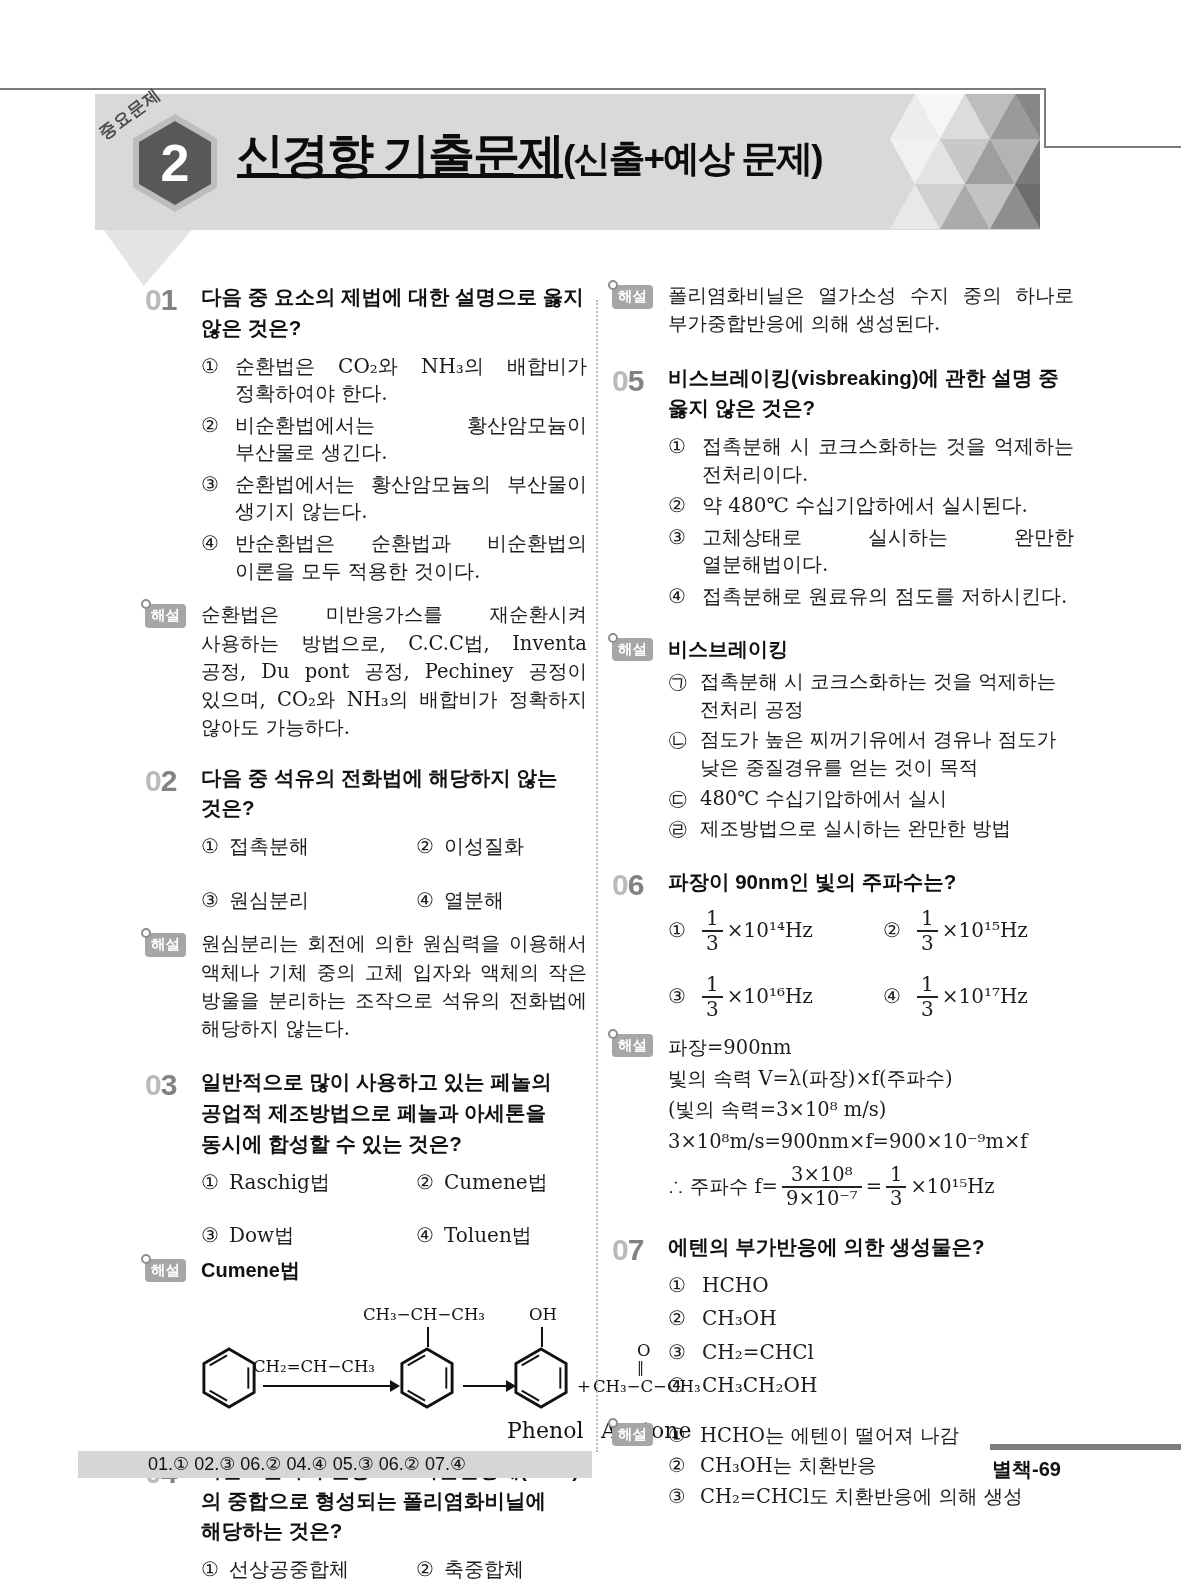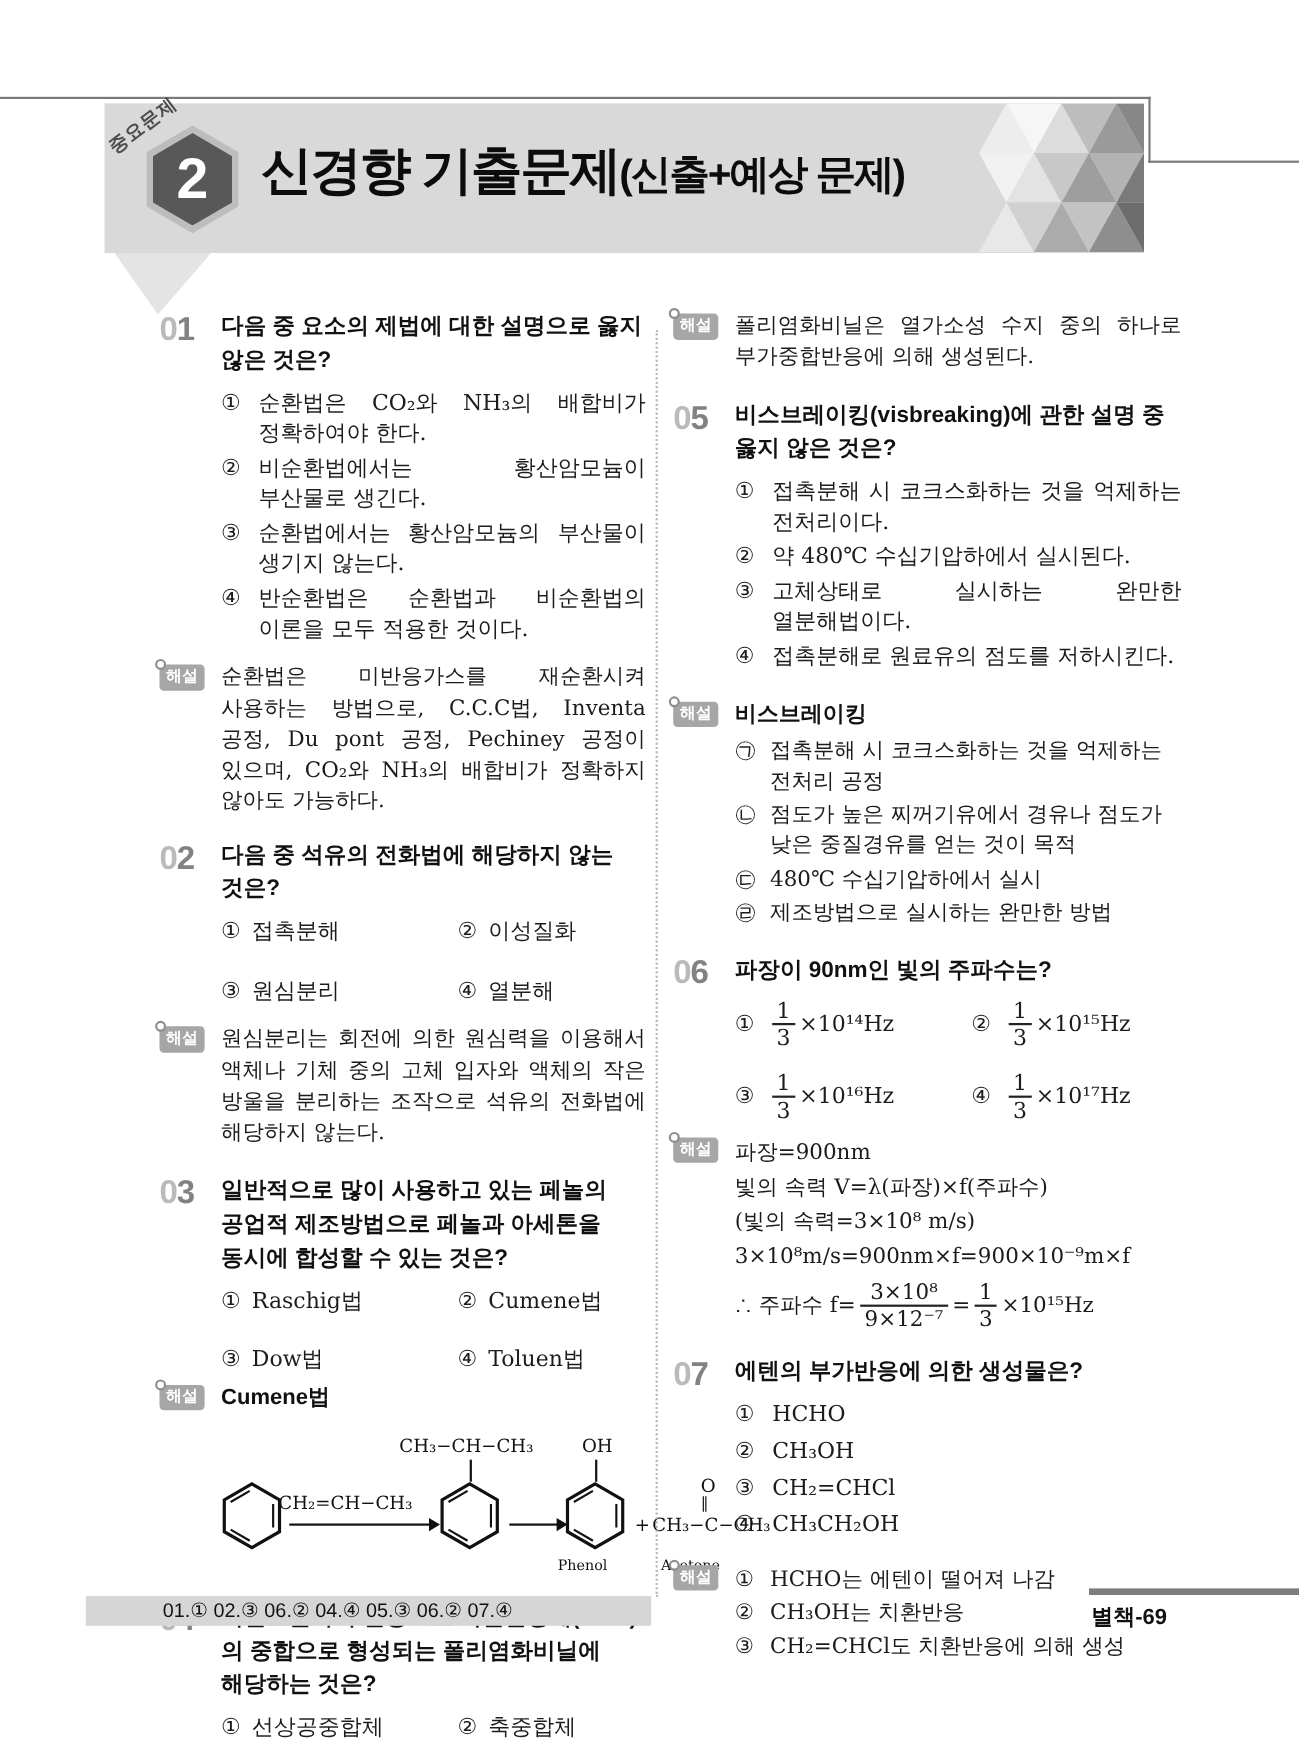--- a/index.html
+++ b/index.html
@@ -14,21 +14,21 @@
   .tripat{position:absolute;right:0;top:0;width:150px;height:136px;}
   .ribbon{position:absolute;left:6px;top:30px;font-weight:bold;font-size:17px;color:#4c4c4c;
           transform:rotate(-37deg);transform-origin:left center;letter-spacing:1px;white-space:nowrap;}
   .hexo{position:absolute;left:38px;top:20px;width:84px;height:98px;background:#bdbdbd;
         clip-path:polygon(50% 0%,100% 25%,100% 75%,50% 100%,0% 75%,0% 25%);}
   .hexi{position:absolute;left:6px;top:7px;width:72px;height:84px;background:#585858;
         clip-path:polygon(50% 0%,100% 25%,100% 75%,50% 100%,0% 75%,0% 25%);
         display:flex;align-items:center;justify-content:center;}
   .hexi span{color:#fff;font-size:52px;font-weight:bold;line-height:1;}
   .btitle{position:absolute;left:142px;top:30px;white-space:nowrap;color:#0c0c0c;}
-  .tmain{font-size:47px;font-weight:bold;letter-spacing:-2px;}
+  .tmain{font-size:47px;font-weight:bold;letter-spacing:-2px;text-decoration:underline;}
   .tsub{font-size:37px;font-weight:bold;letter-spacing:-2px;}
   .tail{position:absolute;left:104px;top:230px;width:88px;height:56px;background:#e4e4e4;
         clip-path:polygon(0 0,100% 0,45% 100%);}
   
   .col{position:absolute;top:282px;}
   .colL{left:145px;width:442px;}
   .colR{left:612px;width:462px;}
   .divider{position:absolute;left:596px;top:300px;height:1152px;width:0;border-left:2px dotted #b8b8b8;}
   
   .q{display:flex;}
@@ -63,21 +63,21 @@
   .frac .fd{border-top:2px solid #222;}
   .frac .fn,.frac .fd{padding:0 4px;}
   .opt6{display:flex;align-items:center;}
   .opt6 .m{margin-right:12px;}
   .mline{margin:3px 0;text-align:left;}
   .mline.fx{display:flex;align-items:center;margin-top:8px;}
   
   .chem{position:relative;height:148px;margin-top:10px;
       font-family:"DejaVu Serif","Liberation Serif",serif;color:#111;}
   .chem .lbl{position:absolute;font-size:16.5px;white-space:nowrap;}
-  .chem .mlbl{position:absolute;font-size:13px;white-space:nowrap;}
+  .chem .mlbl{position:absolute;font-size:22px;white-space:nowrap;}
   .vbond{position:absolute;width:2px;height:20px;background:#111;}
   .harrow{position:absolute;height:2px;background:#111;}
   .harrow::after{content:"";position:absolute;right:-9px;top:-5px;
       border-left:10px solid #111;border-top:6px solid transparent;border-bottom:6px solid transparent;}
   .ring{position:absolute;}
   
   .ansbar{position:absolute;left:78px;top:1451px;width:514px;height:27px;background:#d6d6d6;
       font-size:18px;line-height:27px;color:#111;padding-left:70px;box-sizing:border-box;white-space:nowrap;}
   .pagebar{position:absolute;left:990px;top:1444px;width:191px;height:6px;background:#7d7d7d;}
   .pagenum{position:absolute;left:992px;top:1456px;font-size:20px;font-weight:bold;color:#111;}
@@ -345,21 +345,21 @@
       <div class="exc"><span class="badge">해설</span></div>
       <div class="exb" style="text-align:left">
         <div class="mline">파장=900nm</div>
         <div class="mline">빛의 속력 V=λ(파장)×f(주파수)</div>
         <div class="mline">(빛의 속력=3×10⁸ m/s)</div>
         <div class="mline">3×10⁸m/s=900nm×f=900×10⁻⁹m×f</div>
         <div class="mline fx">
           <span>∴ 주파수 f=</span>
           <span class="frac">
               <span class="fn">3×10⁸</span>
-              <span class="fd">9×12⁻⁷</span>
+              <span class="fd">9×10⁻⁷</span>
             </span>
           <span>=</span>
           <span class="frac">
               <span class="fn">1</span>
               <span class="fd">3</span>
             </span>
           <span>×10¹⁵Hz</span>
         </div>
       </div>
     </div>

